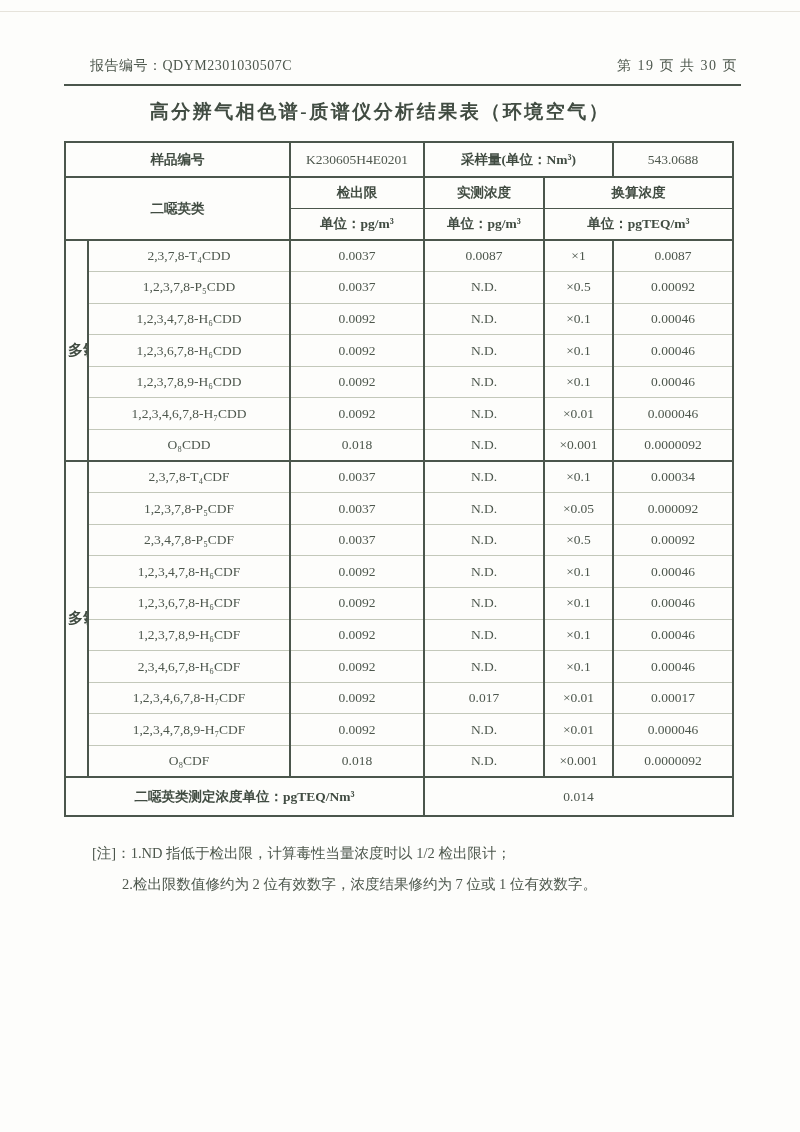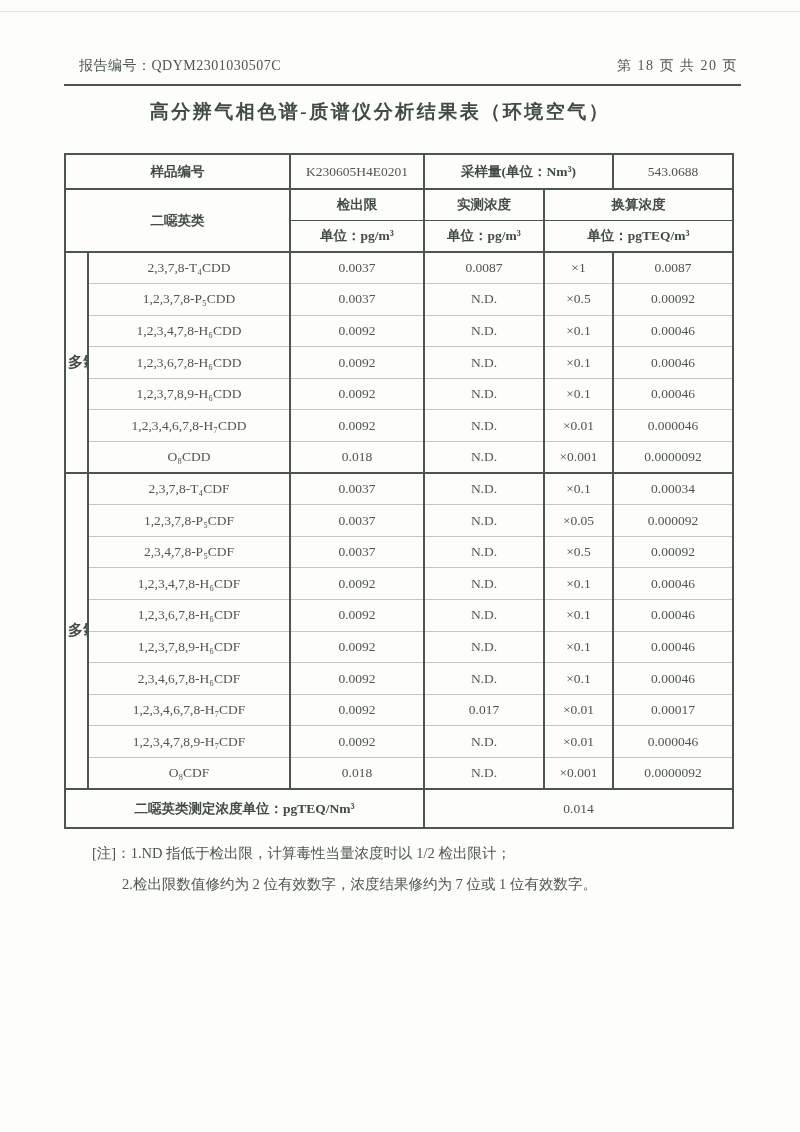--- a/index.html
+++ b/index.html
@@ -19,36 +19,36 @@
     position:relative;
     width:800px;height:1132px;
     background:var(--paper);
     overflow:hidden;
   }
   .scan-line{
     position:absolute;left:0;top:11px;width:800px;height:1px;
     background:#e6e3db;
   }
   .report-header{
-    position:absolute;left:79px;right:60px;top:57px;height:22px;
+    position:absolute;left:90px;right:60px;top:57px;height:22px;
     font-size:14px;color:var(--ink);
   }
   .report-number{position:absolute;left:0;top:0;letter-spacing:0.5px;}
   .page-indicator{position:absolute;right:2px;top:0;letter-spacing:1.5px;}
   .header-rule{
     position:absolute;left:64px;top:84px;width:677px;height:2px;
     background:var(--bd);
   }
   .page-title{
     position:absolute;left:0;top:99px;width:760px;
     text-align:center;font-size:19px;font-weight:bold;
     letter-spacing:2.5px;color:var(--ink-dark);
   }
   table.results{
-    position:absolute;left:64px;top:153px;
+    position:absolute;left:64px;top:141px;
     border-collapse:collapse;table-layout:fixed;
     border:2px solid var(--bd);
     font-size:13.5px;color:var(--ink);
   }
   table.results td{
     border-left:2px solid var(--bd);
     border-right:2px solid var(--bd);
     text-align:center;vertical-align:middle;
     padding:0 2px;
     overflow:hidden;white-space:nowrap;
@@ -79,21 +79,21 @@
   .note-line-3{padding-left:30px;}
 </style>
 </head>
 <body>
 
 <div class="page">
   <div class="scan-line"></div>
 
   <div class="report-header">
     <div class="report-number"><span>报告编号：</span><span>QDYM2301030507C</span></div>
-    <div class="page-indicator">第 18 页 共 20 页</div>
+    <div class="page-indicator">第 19 页 共 30 页</div>
   </div>
   <div class="header-rule"></div>
 
   <div class="page-title">高分辨气相色谱-质谱仪分析结果表（环境空气）</div>
 
   <table class="results">
     <colgroup>
       <col style="width:23px">
         <col style="width:202px">
         <col style="width:134px">

